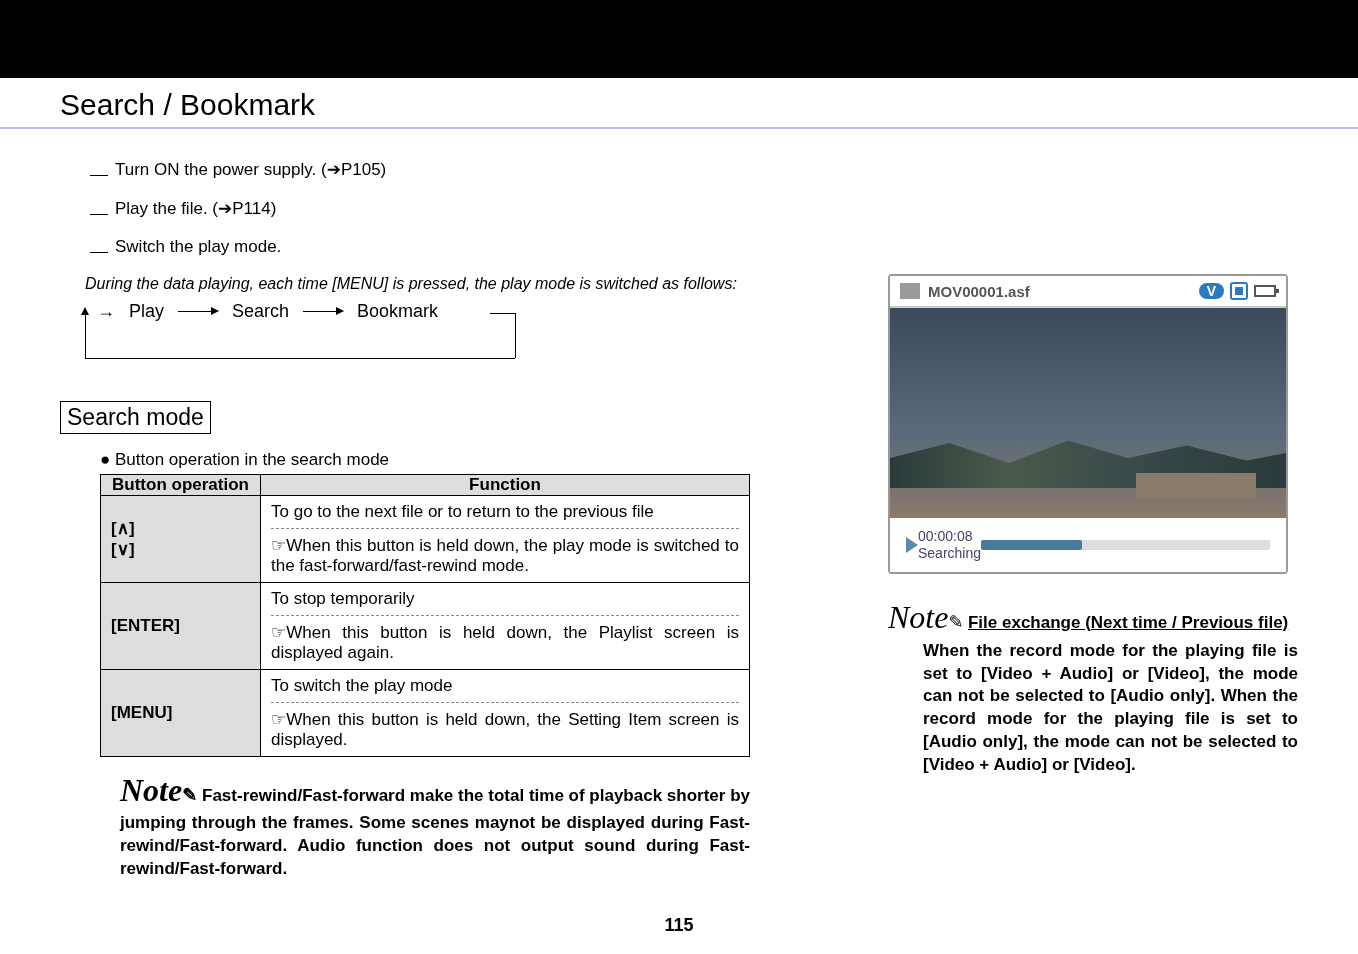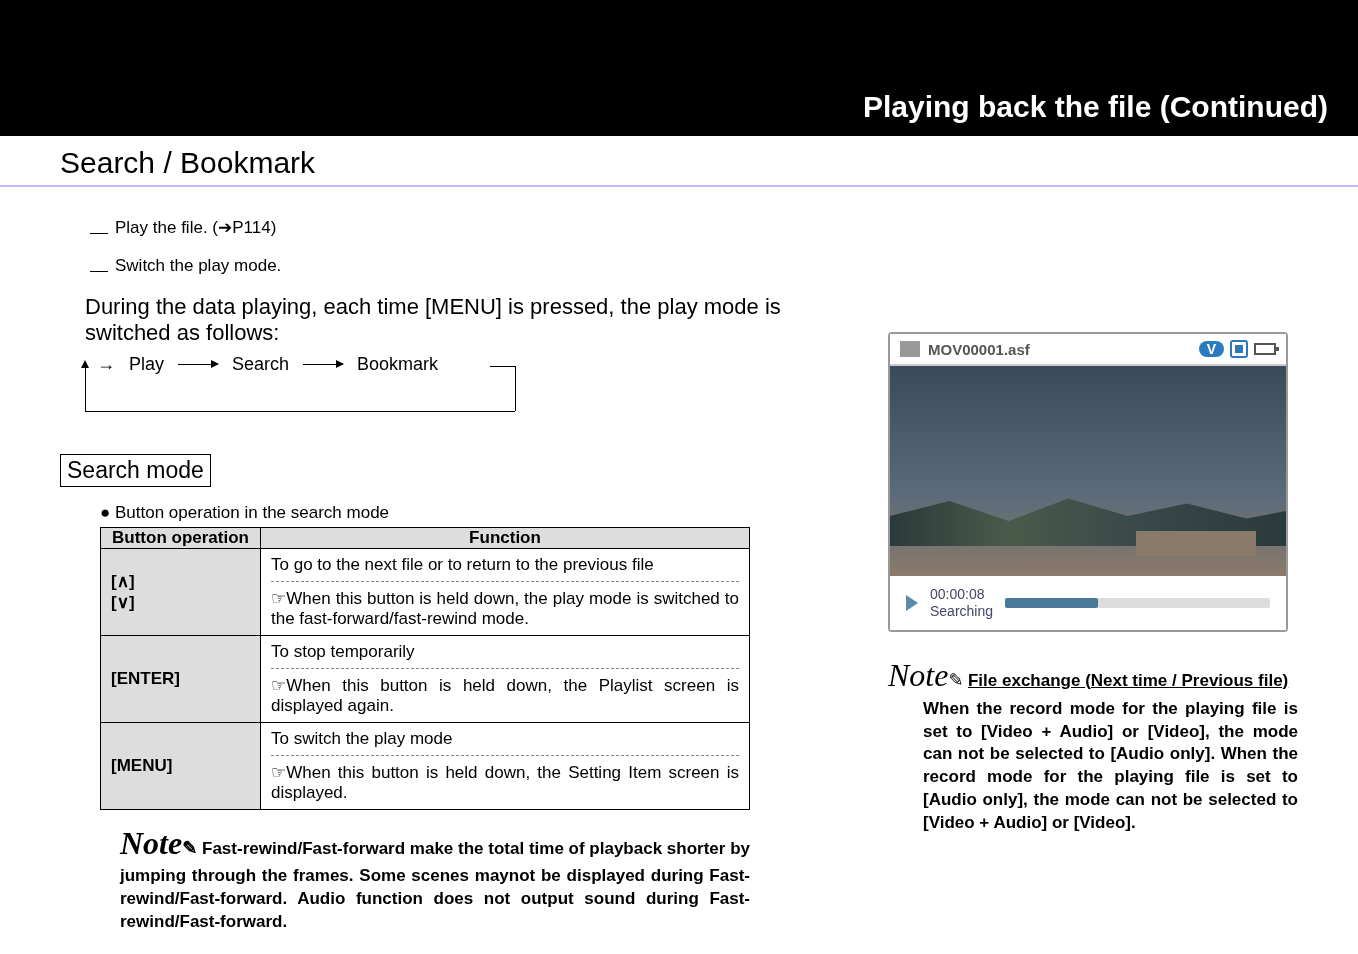--- a/index.html
+++ b/index.html
@@ -7,21 +7,21 @@
   .page { background: #fff; width: 1358px; height: 954px; position: relative; }
   .top-black { background: #000; height: 78px; width: 100%; }
   .title-bar { background: #000; color: #fff; height: 58px; display: flex; align-items: center; justify-content: flex-end; padding-right: 30px; }
   .title-bar-text { font-size: 30px; font-weight: bold; }
   .section-header { font-size: 30px; padding: 10px 60px 5px 60px; border-bottom: 2px solid #c4b5fd; margin-bottom: 30px; }
   .content { padding: 0 60px; display: flex; gap: 40px; }
   .left-col { flex: 1; }
   .right-col { width: 420px; }
   .step { margin-bottom: 18px; font-size: 17px; padding-left: 55px; position: relative; }
   .step-line { position: absolute; left: 30px; bottom: 4px; width: 18px; height: 1px; background: #000; }
-  .sub-text { margin-left: 25px; font-size: 22px; margin-bottom: 8px; }
+  .sub-text { margin-left: 25px; font-size: 16px; margin-bottom: 8px; font-style: italic; }
   .search-mode-title { border: 1.5px solid #000; display: inline-block; font-size: 23px; padding: 2px 6px; margin-top: 30px; margin-bottom: 16px; }
   .search-desc { margin-left: 55px; font-size: 17px; text-align: justify; margin-bottom: 6px; line-height: 1.35; }
   .bullet-line { margin-left: 40px; font-size: 17px; margin-bottom: 4px; }
   .bullet-line::before { content: "● "; }
   table { border-collapse: collapse; margin-left: 40px; width: 650px; }
   th, td { border: 1.5px solid #000; font-size: 17px; }
   th { background: #ddd; font-weight: bold; }
   td.btn-col { background: #ddd; font-weight: bold; padding: 6px 10px; width: 160px; vertical-align: middle; }
   td.func-col { padding: 6px 10px; vertical-align: top; }
   .dashed-divider { border-top: 1.5px dashed #888; margin: 6px 0; }
@@ -35,44 +35,42 @@
   .vid-icon { width: 20px; height: 16px; background: #999; display: inline-block; }
   .shot-title-right { display: flex; gap: 6px; align-items: center; }
   .v-badge { background: #2b7abf; color: #fff; font-weight: bold; border-radius: 10px; padding: 0 8px; font-size: 14px; }
   .stop-icon { width: 18px; height: 18px; border: 2px solid #2b7abf; display: inline-flex; align-items: center; justify-content: center; border-radius: 3px; }
   .stop-icon::after { content: ""; width: 8px; height: 8px; background: #2b7abf; }
   .batt-icon { width: 22px; height: 12px; border: 2px solid #555; position: relative; }
   .batt-icon::after { content: ""; position: absolute; right: -5px; top: 2px; width: 3px; height: 4px; background: #555; }
   .shot-image { height: 210px; background: linear-gradient(to bottom, #3a4a5a 0%, #5a6a7a 60%, #8a7a6a 100%); position: relative; }
   .mountains { position: absolute; bottom: 30px; left: 0; right: 0; height: 50px; background: linear-gradient(to right, #2a3a3a 0%, #4a5a4a 30%, #3a4a4a 60%, #2a3a3a 100%); clip-path: polygon(0 40%, 15% 10%, 30% 50%, 45% 5%, 60% 40%, 75% 15%, 90% 45%, 100% 30%, 100% 100%, 0 100%); }
   .buildings { position: absolute; bottom: 20px; right: 30px; width: 120px; height: 25px; background: #8a7a6a; }
-  .shot-bottom { padding: 10px 16px; display: flex; align-items: center; gap: 12px; background: #fff; }
+  .shot-bottom { padding: 10px 16px; display: flex; align-items: center; background: #fff; }
   .play-tri { width: 0; height: 0; border-left: 12px solid #5a8aaa; border-top: 8px solid transparent; border-bottom: 8px solid transparent; }
   .time-search { font-size: 14px; color: #446; line-height: 1.2; }
   .progress-bar { flex: 1; height: 10px; background: #ddd; position: relative; border-radius: 2px; }
   .progress-fill { position: absolute; left: 0; top: 0; height: 100%; width: 35%; background: #4a7a9a; border-radius: 2px; }
   .right-note { margin-top: 25px; margin-left: 10px; }
   .right-note-title { font-size: 17px; font-weight: bold; text-decoration: underline; }
   .right-note-body { font-size: 17px; font-weight: bold; line-height: 1.35; margin-left: 35px; margin-top: 4px; text-align: justify; }
   .page-num { position: absolute; bottom: 18px; left: 0; right: 0; text-align: center; font-weight: bold; font-size: 18px; }
   .long-arrow { display: inline-block; width: 40px; height: 1px; background: #000; position: relative; }
   .long-arrow::after { content: ""; position: absolute; right: -1px; top: -4px; border-left: 8px solid #000; border-top: 4.5px solid transparent; border-bottom: 4.5px solid transparent; }
 </style>
 </head>
 <body>
 
 <div class="page">
   <div class="top-black"></div>
-  <div class="title-bar">
-    <span class="title-bar-text">Playing back the file (Continued)</span>
-  </div>
   <div class="section-header">Search / Bookmark</div>
 
   <div class="content">
     <div class="left-col">
+      <div class="step"><span class="step-line"></span><span>Turn ON the power supply. (➔P105)</span></div>
       <div class="step"><span class="step-line"></span><span>Play the file. (➔P114)</span></div>
       <div class="step"><span class="step-line"></span><span>Switch the play mode.</span></div>
       <div class="sub-text">During the data playing, each time [MENU] is pressed, the play mode is switched as follows:</div>
 
       <div style="position: relative; margin-left: 25px; height: 70px;">
         <div style="position: absolute; top: 0; left: 12px; font-size: 18px; display: flex; align-items: center; gap: 14px;">
           <span>→</span>
           <span>Play</span>
           <span class="long-arrow"></span>
           <span>Search</span>
@@ -159,13 +157,14 @@
       </div>
 
       <div class="right-note">
         <span class="note-icon">Note</span><span class="pencil">✎</span>
         <span class="right-note-title">File exchange (Next time / Previous file)</span>
         <div class="right-note-body">When the record mode for the playing file is set to [Video + Audio] or [Video], the mode can not be selected to [Audio only]. When the record mode for the playing file is set to [Audio only], the mode can not be selected to [Video + Audio] or [Video].</div>
       </div>
     </div>
   </div>
 
+  <div class="page-num">115</div>
 </div>
 
 </body></html>

